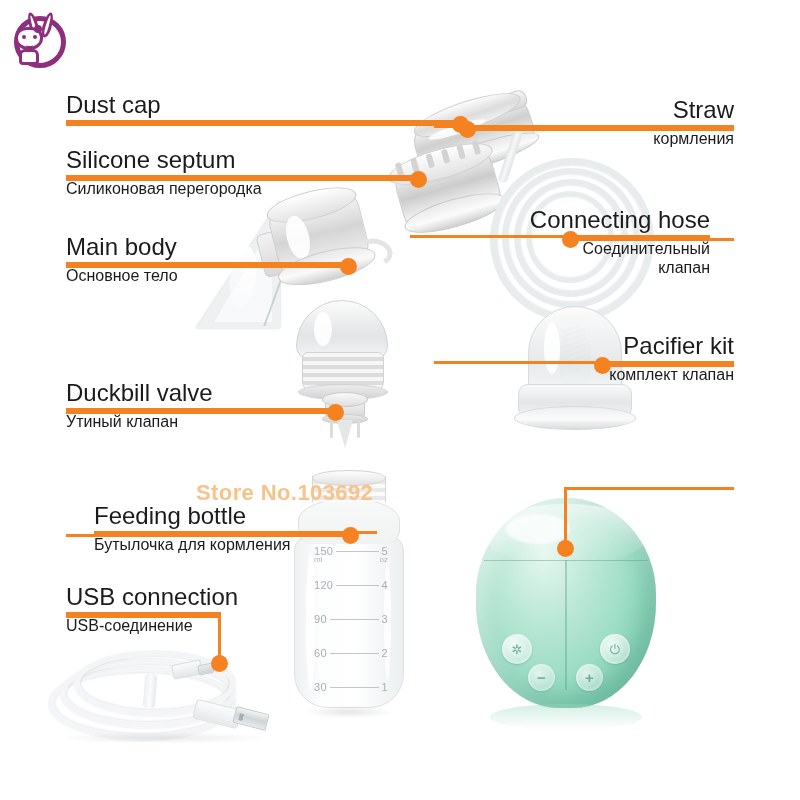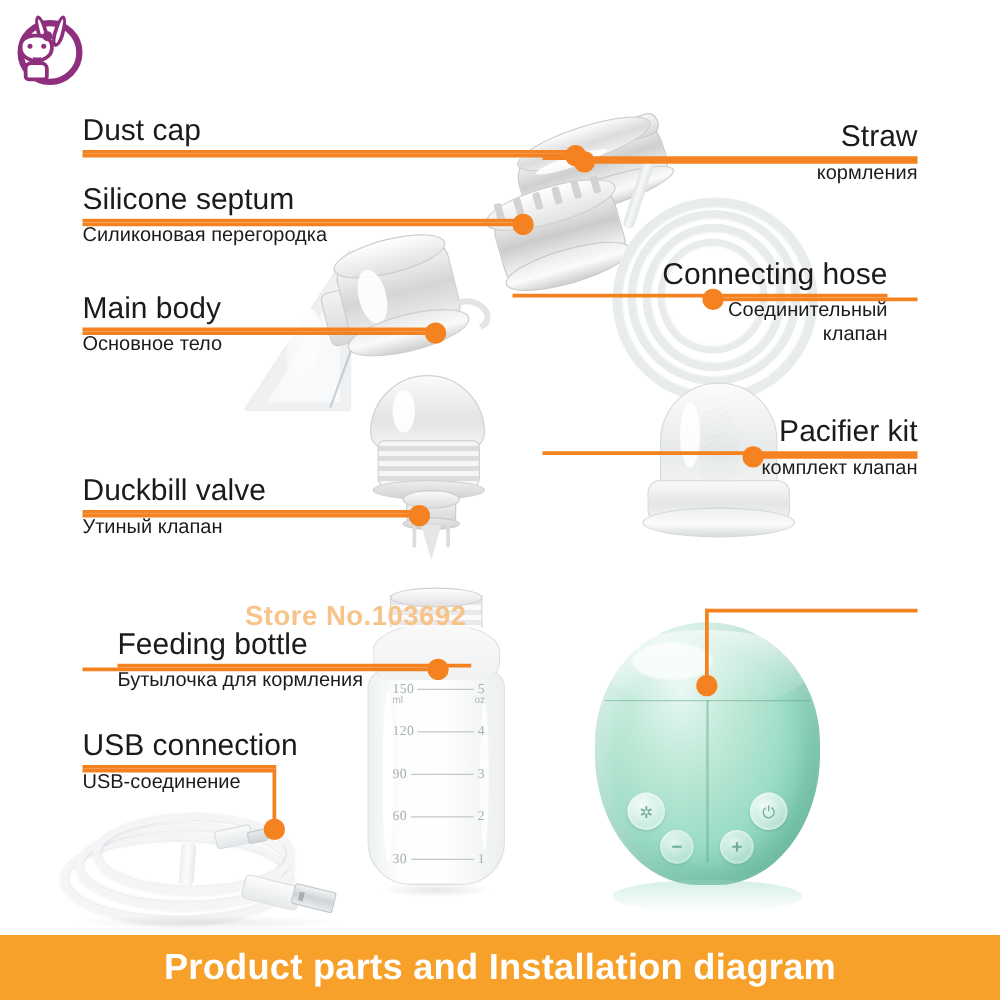--- a/index.html
+++ b/index.html
@@ -249,21 +249,21 @@
   }
   .bt-body{
     position:absolute;left:6px;top:66px;width:110px;height:172px;border-radius:14px 14px 34px 34px;
     background:linear-gradient(90deg,#eef1f2,#fcfdfd 22%,#ffffff 55%,#eceff0);
     border:1px solid #dfe2e3;box-sizing:border-box;
   }
   .bt-sheenL{position:absolute;left:18px;top:82px;width:9px;height:138px;border-radius:50%;background:rgba(255,255,255,.95);}
   .bt-sheenR{position:absolute;left:96px;top:90px;width:7px;height:120px;border-radius:50%;background:rgba(255,255,255,.8);}
   .bt-scale{position:absolute;left:26px;top:74px;width:74px;height:160px;}
   .sc-row{position:absolute;left:0;width:74px;height:14px;display:flex;align-items:center;justify-content:space-between;}
-  .sc-ml,.sc-oz{font-size:11px;color:#a9aeb0;font-family:Liberation Serif, serif;letter-spacing:.3px;}
+  .sc-ml,.sc-oz{font-size:11px;color:#a9aeb0;font-family:Liberation Sans, sans-serif;letter-spacing:.3px;}
   .sc-tick{height:1px;background:#c3c7c9;flex:1;margin:0 3px;}
   .sc-unit{position:absolute;left:0;top:11px;font-size:8px;color:#b3b7b9;font-family:"Liberation Sans",sans-serif;}
   .sc-unit2{position:absolute;right:0;top:11px;font-size:8px;color:#b3b7b9;font-family:"Liberation Sans",sans-serif;}
   .bt-shadow{
     position:absolute;left:16px;top:236px;width:90px;height:12px;border-radius:50%;
     background:radial-gradient(ellipse at center,rgba(0,0,0,.10),rgba(0,0,0,0) 70%);
   }
 
   
   .host{left:476px;top:498px;width:180px;height:222px;}
@@ -586,17 +586,14 @@
     <div class="ru">клапан</div>
   </div>
 
   <div class="label right" style="left:434px;top:333px;width:300px;">
     <div class="en">Pacifier kit</div>
     <div class="rule" style="width:300px;"></div>
     <div class="ru">комплект клапан</div>
   </div>
 
 
-  <div class="banner">
-    <span>Product parts and Installation diagram</span>
-  </div>
 
 </div>
 
 </body></html>

